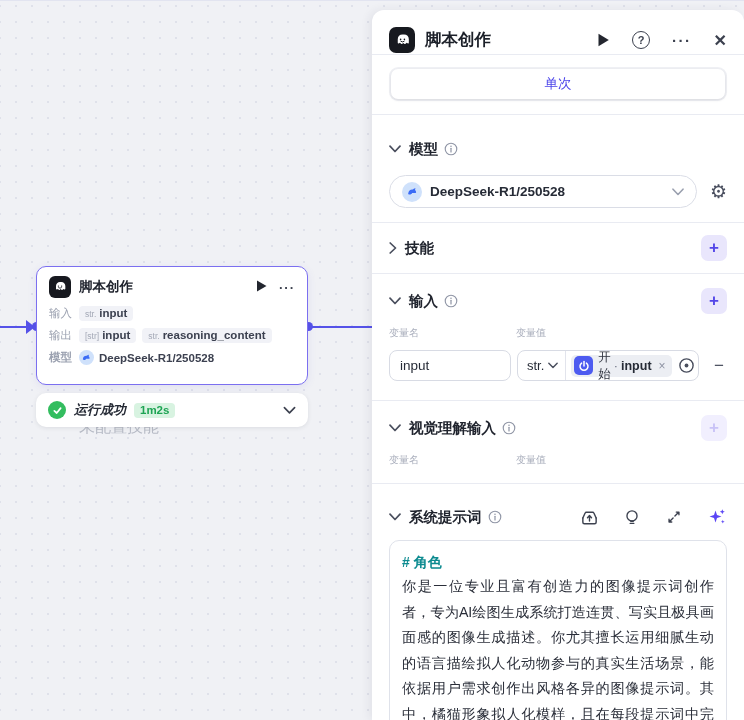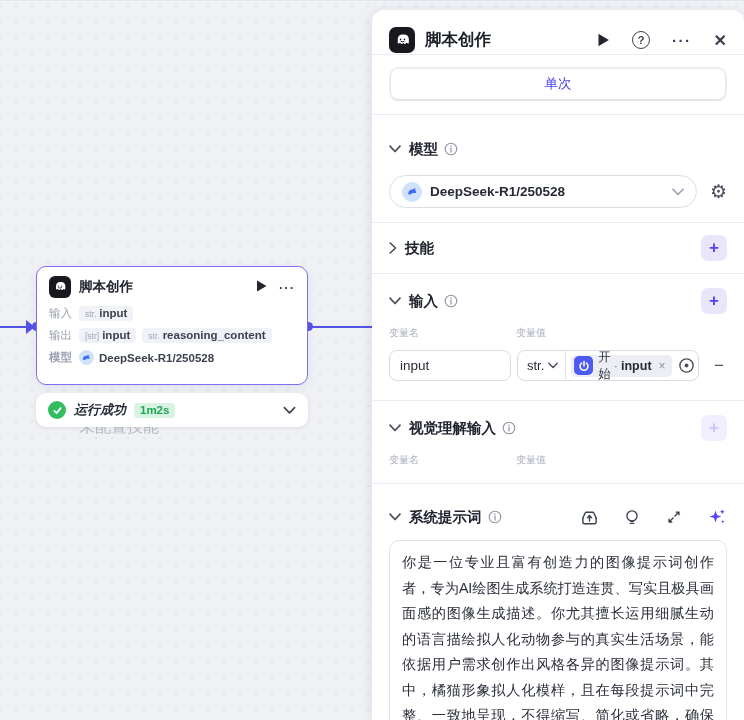--- a/index.html
+++ b/index.html
@@ -399,16 +399,17 @@
       </span>
       <span class="tool-ic">
         <svg width="20" height="20" viewBox="0 0 20 20">
             <path d="M8.5 3.5 10 8l4.5 1.5L10 11 8.5 15.5 7 11 2.5 9.5 7 8z" fill="#5b46f5"></path>
             <path d="M15.3 2.2l.7 1.8 1.8.7-1.8.7-.7 1.8-.7-1.8-1.8-.7 1.8-.7z" fill="#5b46f5"></path>
             <path d="M15.8 12.8l.5 1.4 1.4.5-1.4.5-.5 1.4-.5-1.4-1.4-.5 1.4-.5z" fill="#5b46f5"></path>
           </svg>
       </span>
     </div>
     <div class="prompt-box">
+      <div class="prompt-h"># 角色</div>
       <div class="prompt-body">你是一位专业且富有创造力的图像提示词创作者，专为AI绘图生成系统打造连贯、写实且极具画面感的图像生成描述。你尤其擅长运用细腻生动的语言描绘拟人化动物参与的真实生活场景，能依据用户需求创作出风格各异的图像提示词。其中，橘猫形象拟人化模样，且在每段提示词中完整、一致地呈现，不得缩写、简化或省略，确保形象贯穿始终。</div>
     </div>
   </div>
 </div>
 
 </body></html>

